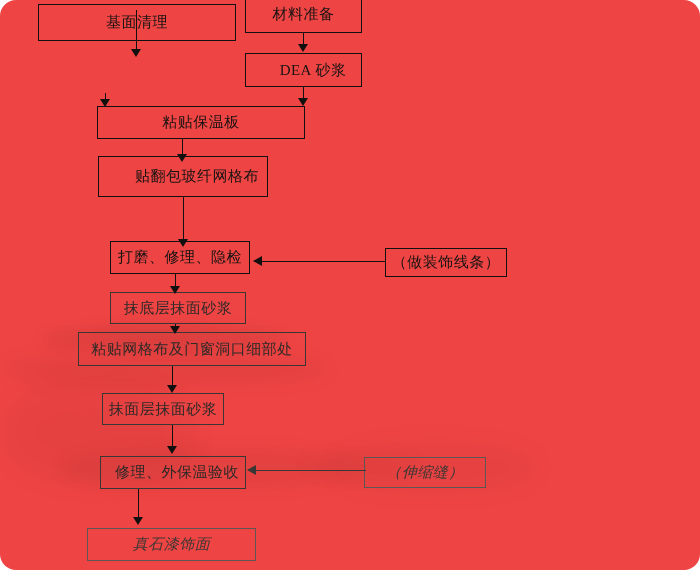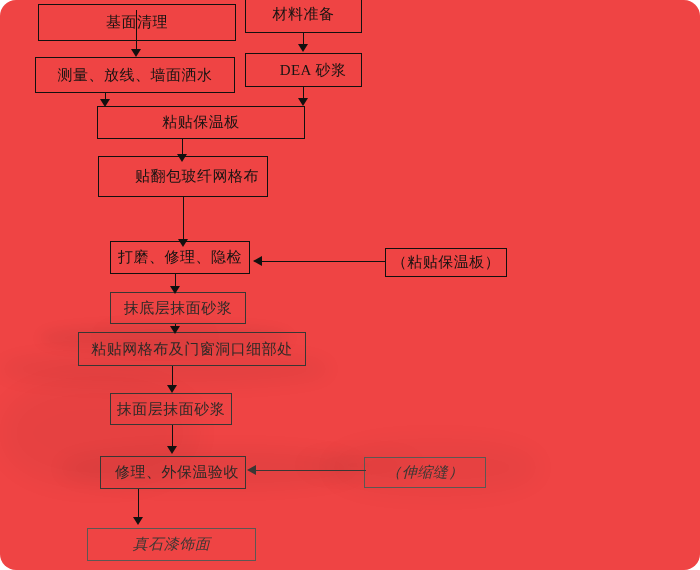--- a/index.html
+++ b/index.html
@@ -97,53 +97,50 @@
   <div class="smudge s3" style="left:95px;  top:328px; width:120px; height:18px;"></div>
 
   <div class="node" style="left:38px;top:4px;width:198px;height:37px;">
     <span class="lbl">基面清理</span>
   </div>
 
   <div class="node" style="left:245px;top:-4px;width:117px;height:37px;">
     <span class="lbl">材料准备</span>
   </div>
 
-  <div class="node" style="left:35px;top:57px;width:200px;height:36px;">
-    <span class="lbl">测量、放线、墙面洒水</span>
-  </div>
 
   <div class="node" style="left:245px;top:53px;width:117px;height:34px;padding-left:19px;">
     <span class="lbl">DEA 砂浆</span>
   </div>
 
   <div class="node" style="left:97px;top:106px;width:208px;height:33px;">
     <span class="lbl">粘贴保温板</span>
   </div>
 
   <div class="node" style="left:98px;top:156px;width:170px;height:41px;padding-left:28px;">
     <span class="lbl">贴翻包玻纤网格布</span>
   </div>
 
   <div class="node" style="left:110px;top:241px;width:140px;height:33px;">
     <span class="lbl">打磨、修理、隐检</span>
   </div>
 
   <div class="node" style="left:385px;top:248px;width:122px;height:29px;">
-    <span class="lbl">（粘贴保温板）</span>
+    <span class="lbl">（做装饰线条）</span>
   </div>
 
   <div class="node faded" style="left:110px;top:292px;width:136px;height:32px;">
     <span class="lbl">抹底层抹面砂浆</span>
   </div>
 
   <div class="node faded" style="left:78px;top:332px;width:228px;height:34px;">
     <span class="lbl">粘贴网格布及门窗洞口细部处</span>
   </div>
 
-  <div class="node faded" style="left:110px;top:393px;width:122px;height:32px;">
+  <div class="node faded" style="left:102px;top:393px;width:122px;height:32px;">
     <span class="lbl">抹面层抹面砂浆</span>
   </div>
 
   <div class="node faded" style="left:100px;top:456px;width:146px;height:33px;padding-left:8px;">
     <span class="lbl">修理、外保温验收</span>
   </div>
 
   <div class="node ghost" style="left:364px;top:457px;width:122px;height:31px;">
     <span class="lbl">（伸缩缝）</span>
   </div>

